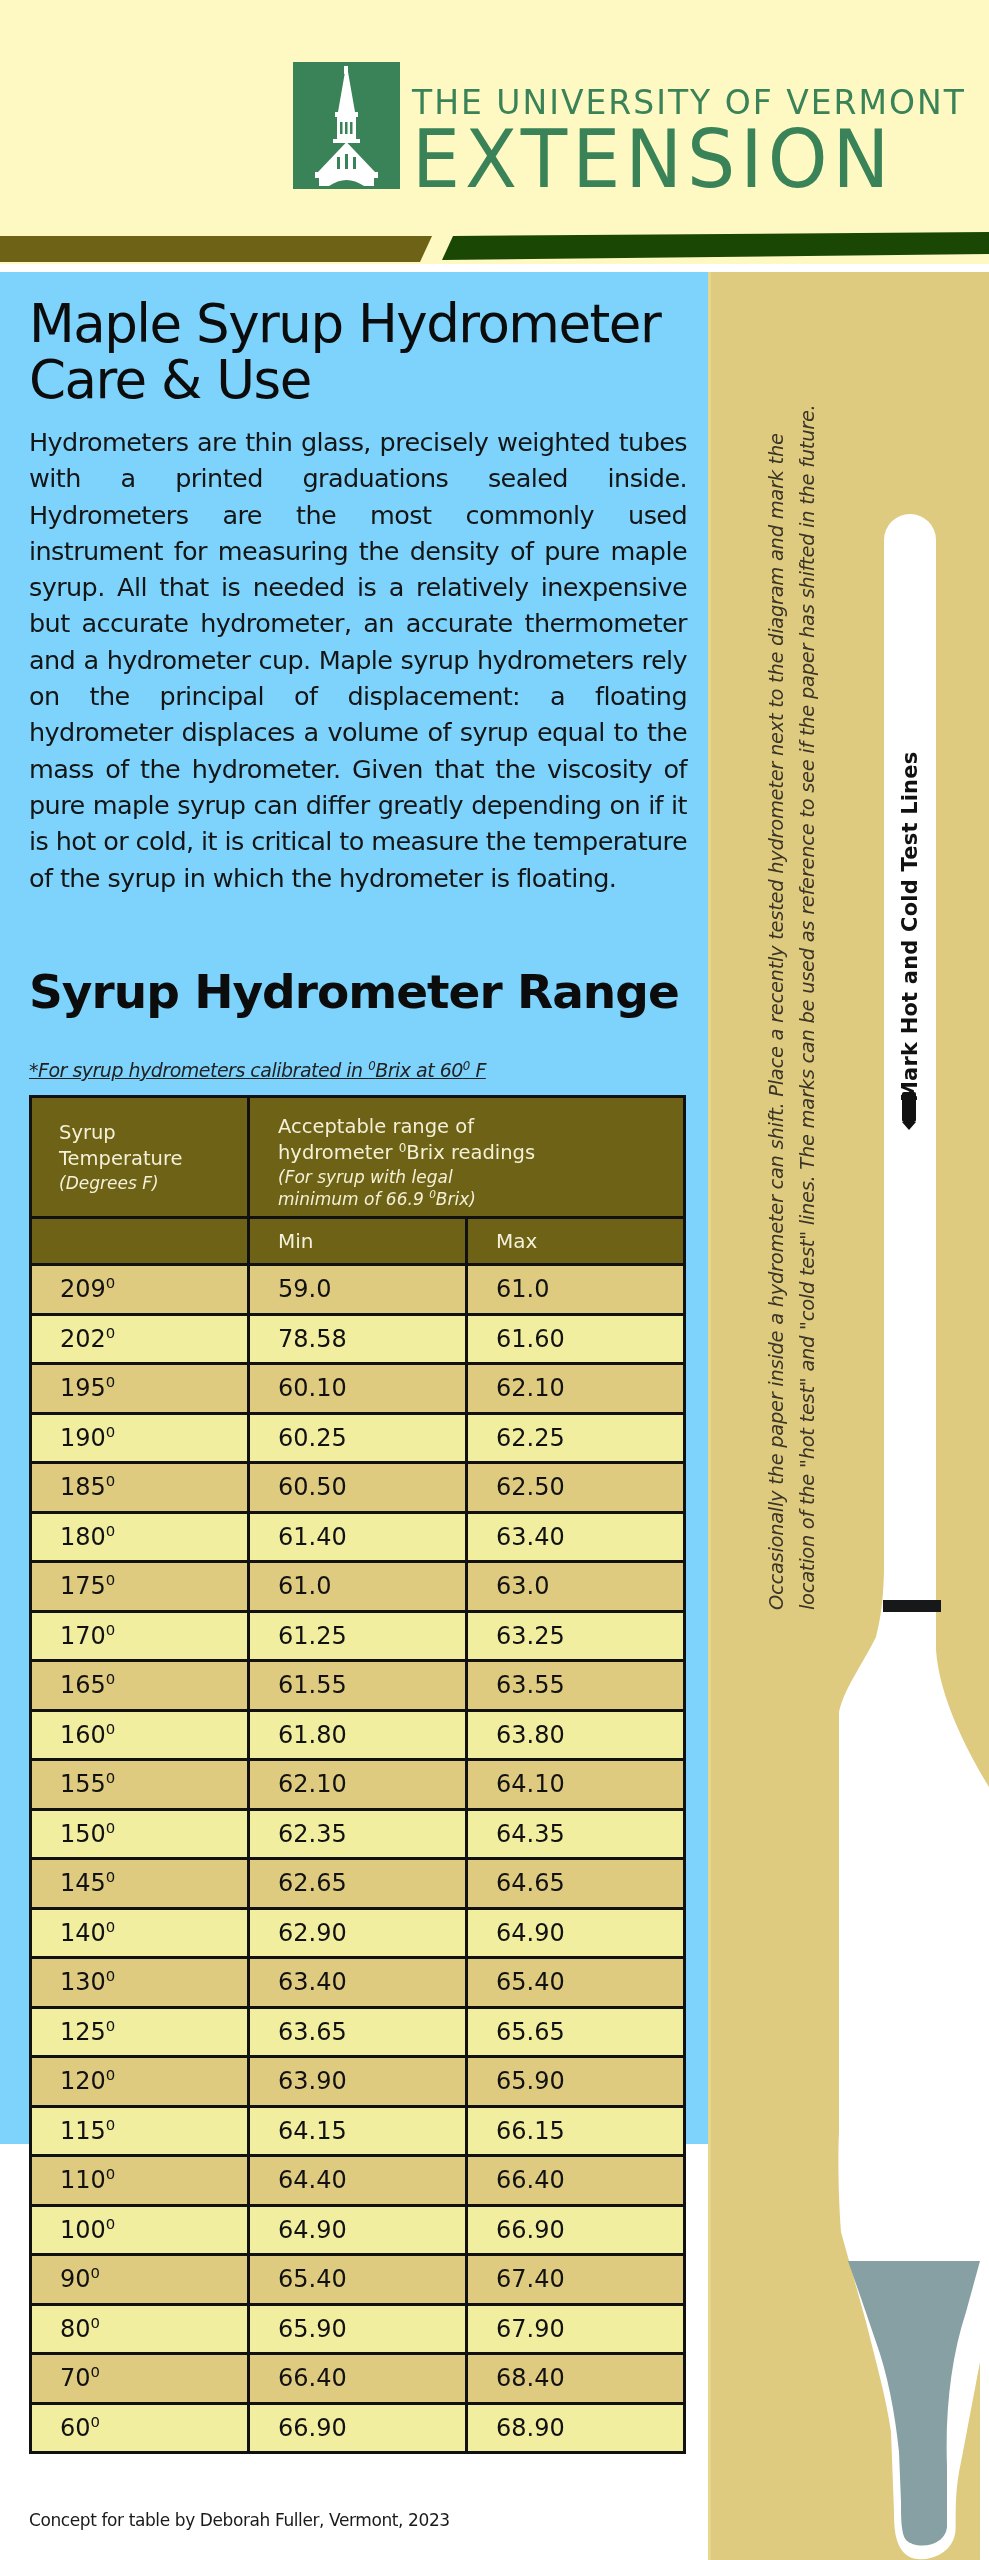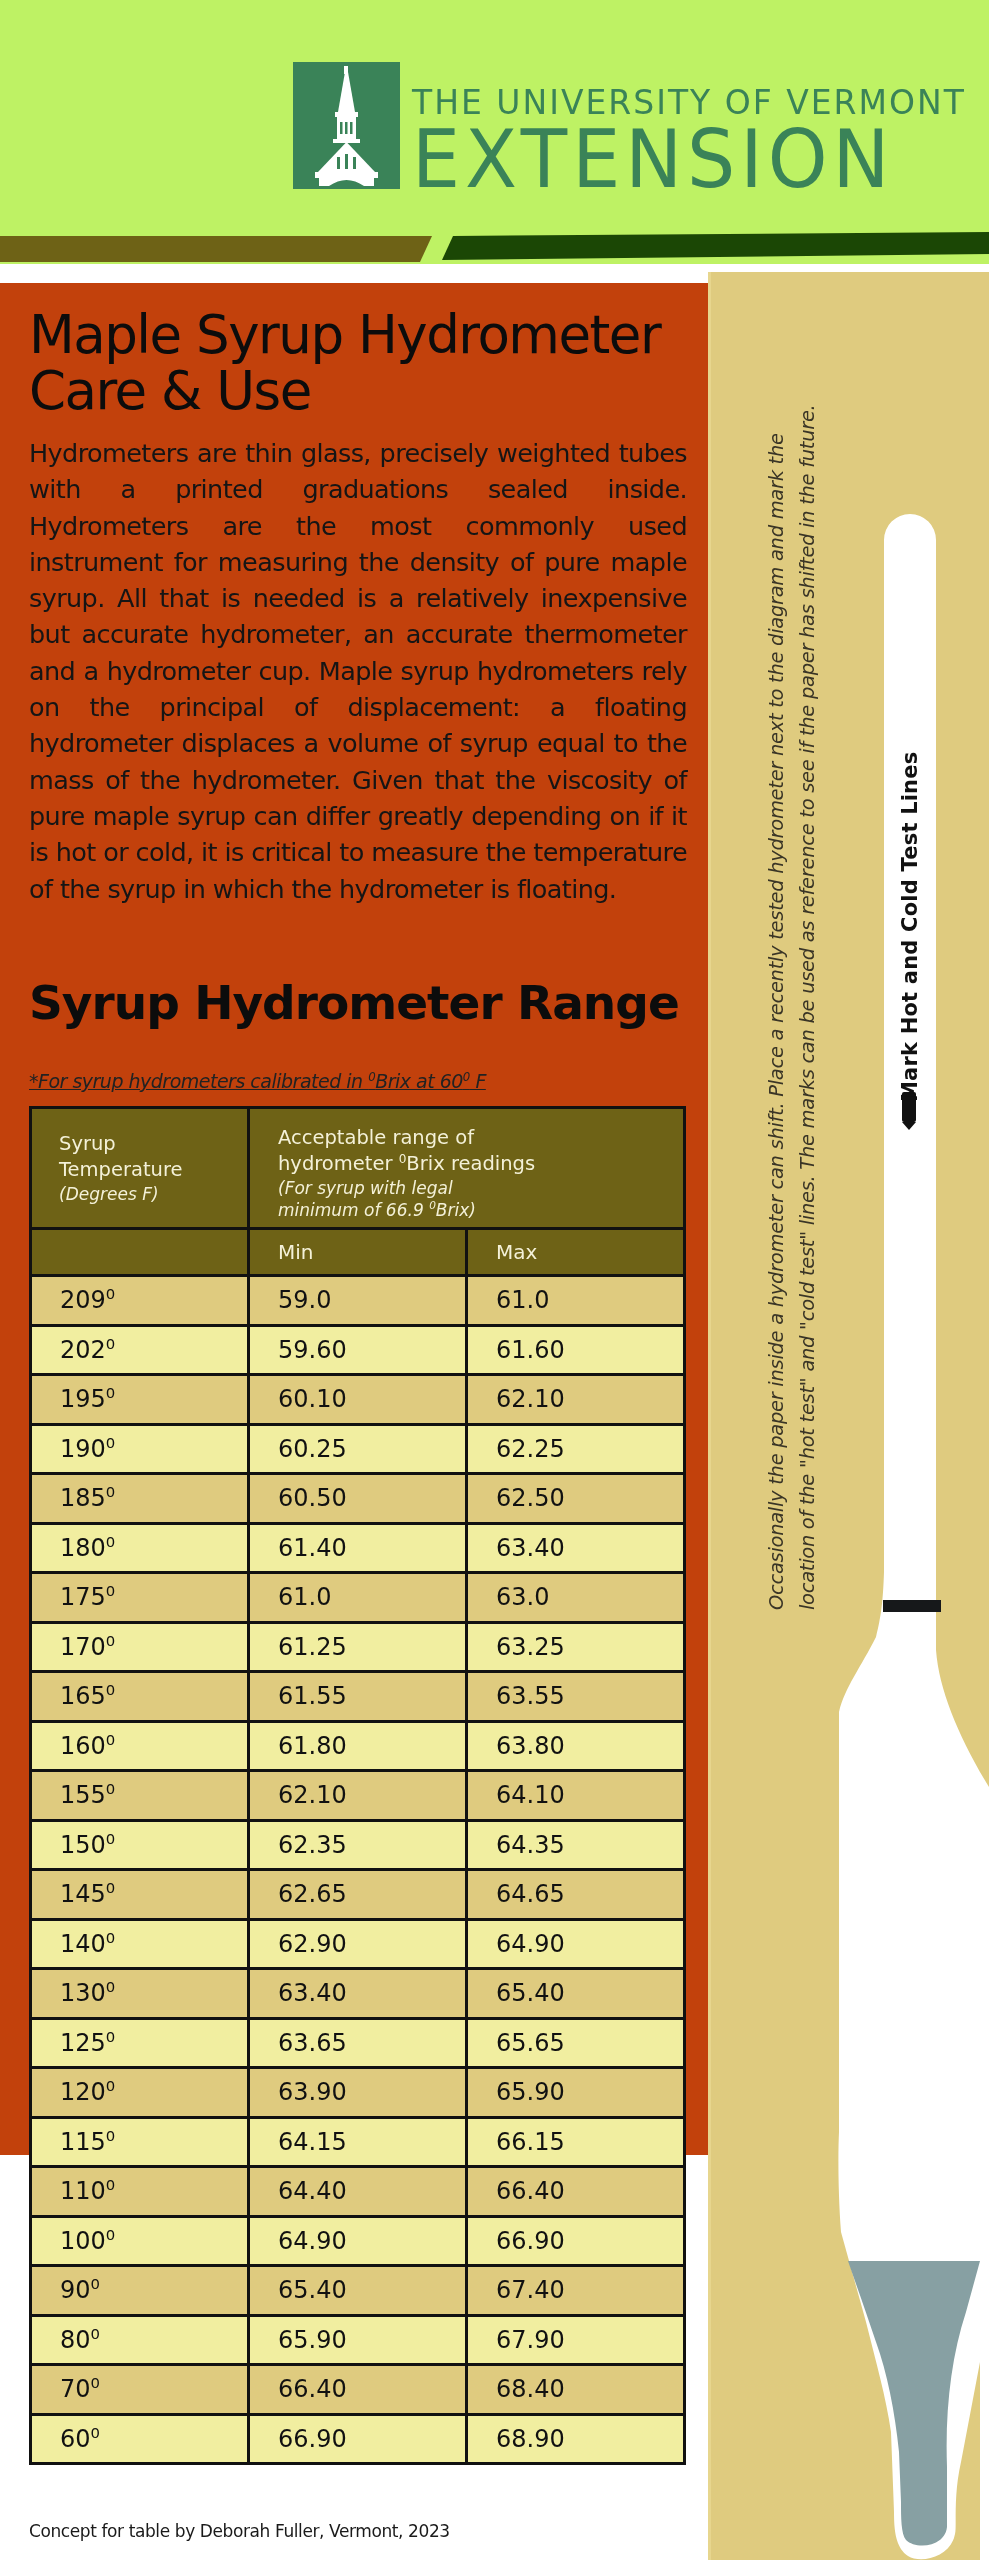--- a/index.html
+++ b/index.html
@@ -1,28 +1,28 @@
 <!DOCTYPE html>
 <html><head>
 <meta charset="utf-8">
 <style>
   * { box-sizing: border-box; margin: 0; padding: 0; }
   html, body { width: 989px; height: 2560px; overflow: hidden; background: #ffffff; }
   body { position: relative; font-family: "DejaVu Sans", sans-serif; color: #111; }
 
   
-  .header { position: absolute; left: 0; top: 0; width: 989px; height: 264px; background: #bef264; }
+  .header { position: absolute; left: 0; top: 0; width: 989px; height: 264px; background: #fef9c3; }
   .logo-box { position: absolute; left: 293px; top: 62px; width: 107px; height: 127px; background: #3a8358; }
   .logo-text { position: absolute; left: 412px; top: 84px; color: #3a8358; }
   .logo-line1 { font-family: "DejaVu Sans", sans-serif; font-size: 33px; letter-spacing: 2px; font-weight: normal; line-height: 38px; white-space: nowrap; }
   .logo-line2 { font-family: "DejaVu Sans", sans-serif; font-size: 76px; letter-spacing: 5px; font-weight: normal; line-height: 76px; white-space: nowrap; margin-top: -2px; transform: scaleY(1.05); transform-origin: top left; }
   .stripes { position: absolute; left: 0; top: 232px; width: 989px; height: 34px; }
 
   
-  .left { position: absolute; left: 0; top: 272px; width: 708px; height: 1872px; background: #c2410c; margin-top: 11px; }
+  .left { position: absolute; left: 0; top: 272px; width: 708px; height: 1872px; background: #7dd3fc; }
   .h1 { position: absolute; left: 29px; top: 24px; width: 670px; font-family: "DejaVu Sans", sans-serif; font-size: 53px; line-height: 56px; letter-spacing: -1.5px; color: #0c0c0c; font-weight: normal; }
   .intro { position: absolute; left: 29px; top: 152px; width: 658px; font-family: "DejaVu Sans", sans-serif; font-size: 25.5px; line-height: 36.3px; text-align: justify; text-align-last: left; letter-spacing: -0.6px; color: #151515; }
   .cite { position: absolute; left: 29px; top: 662px; width: 670px; font-family: "DejaVu Sans", sans-serif; font-size: 16.5px; line-height: 23px; letter-spacing: -0.4px; color: #1a1a1a; }
   .h2 { position: absolute; left: 29px; top: 694px; font-family: "DejaVu Sans", sans-serif; font-size: 47px; line-height: 52px; letter-spacing: -1px; color: #0c0c0c; white-space: nowrap; }
   .note { position: absolute; left: 29px; top: 786px; font-family: "DejaVu Sans", sans-serif; font-style: italic; font-size: 19px; line-height: 24px; letter-spacing: -0.5px; color: #222; white-space: nowrap; text-decoration: underline; }
   .note sup, .brix sup, .temp sup { font-size: 0.62em; vertical-align: super; line-height: 0; }
 
   table.range { position: absolute; left: 29px; top: 823px; width: 657px; border-collapse: collapse; font-family: "DejaVu Sans", sans-serif; }
   table.range td, table.range th { border: 3px solid #111; text-align: left; font-weight: normal; }
   table.range thead th { background: #6e6216; color: #f4f1d8; vertical-align: middle; }
@@ -110,21 +110,21 @@
       </tr>
     </thead>
     <tbody id="range-body">
         <tr>
           <td class="temp"><span>209</span><sup>0</sup></td>
           <td>59.0</td>
           <td>61.0</td>
         </tr>
         <tr>
           <td class="temp"><span>202</span><sup>0</sup></td>
-          <td>59.60</td>
+          <td>78.58</td>
           <td>61.60</td>
         </tr>
         <tr>
           <td class="temp"><span>195</span><sup>0</sup></td>
           <td>60.10</td>
           <td>62.10</td>
         </tr>
         <tr>
           <td class="temp"><span>190</span><sup>0</sup></td>
           <td>60.25</td>

